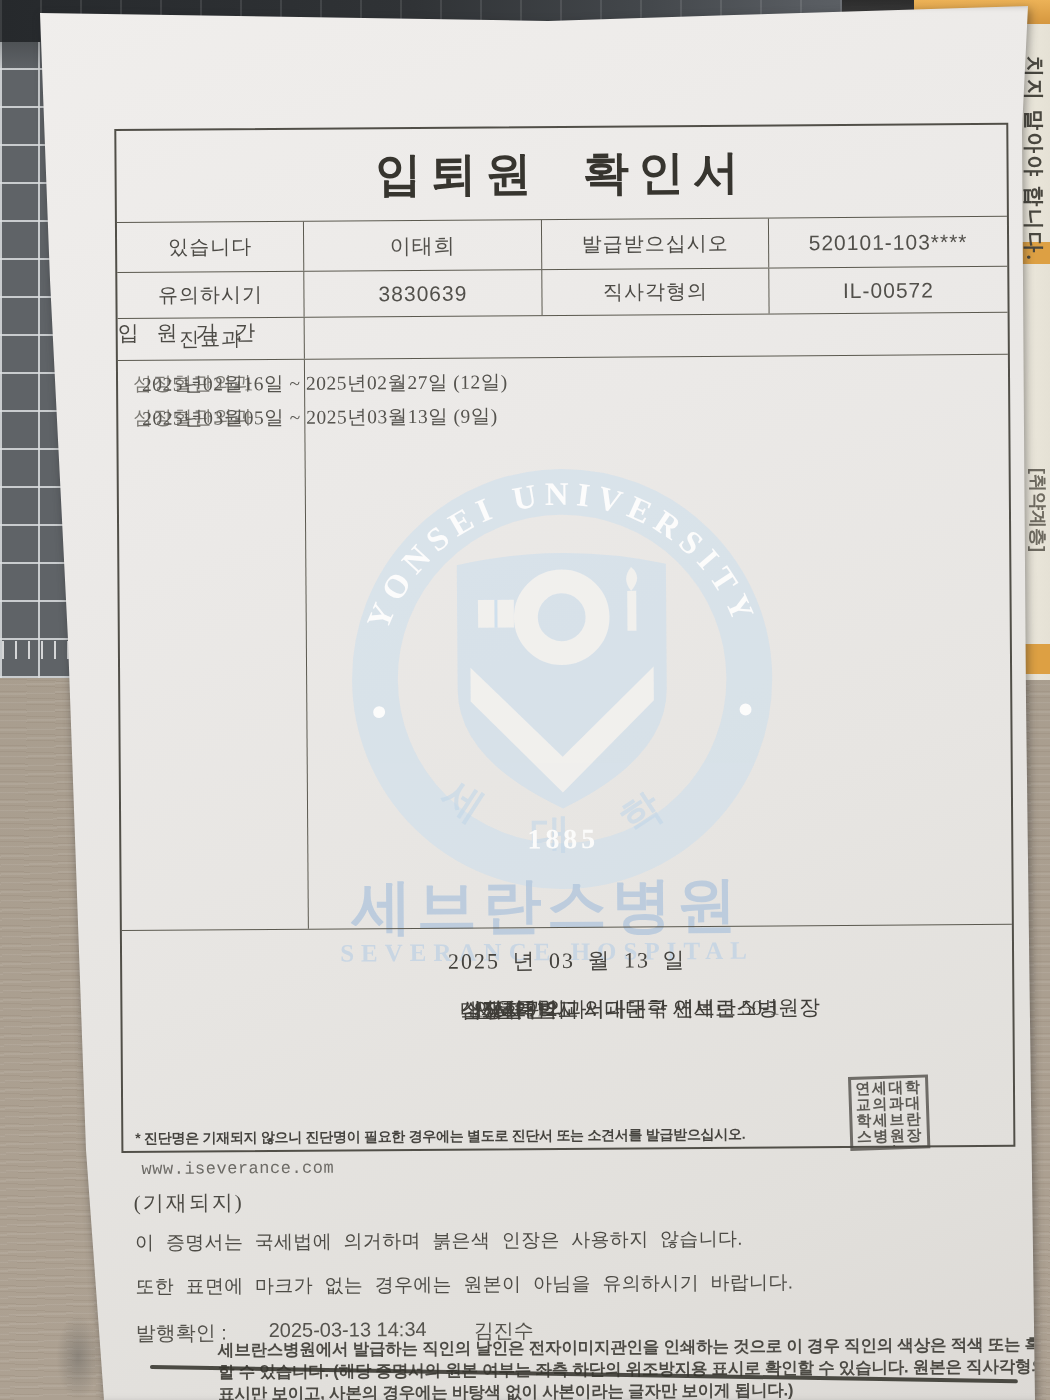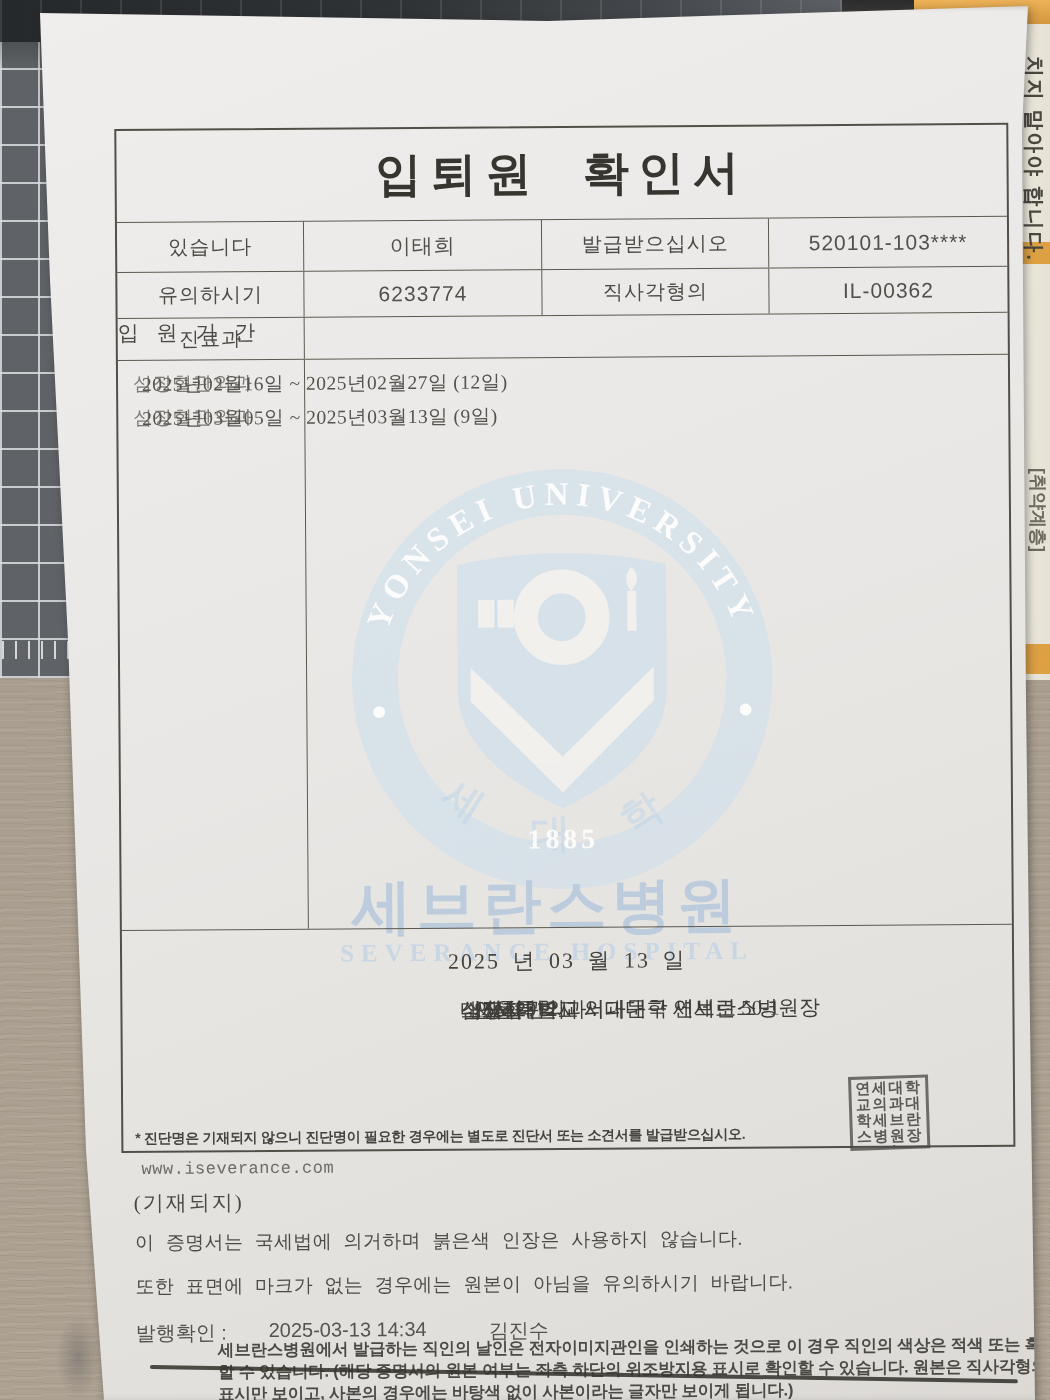--- a/index.html
+++ b/index.html
@@ -83,21 +83,21 @@
   .seal{left:846px;top:1078px;width:80px;height:74px;border:3px solid rgba(72,70,64,.75);padding:1px 2px;
     font:700 15px/16px "Liberation Serif","DejaVu Serif",serif;color:rgba(72,70,64,.88);
     word-break:break-all;letter-spacing:1.5px;text-align:center;transform:rotate(-1.5deg);z-index:3;overflow:hidden;}
 
   
   .website{left:138px;top:1157px;font:400 17px "Liberation Mono","DejaVu Sans Mono",monospace;color:#6d6b66;letter-spacing:.5px;}
   .ref-head{left:130px;top:1186px;font:500 21px "Liberation Serif","DejaVu Serif",serif;color:#4b4943;letter-spacing:2px;}
   .note{left:131px;width:860px;font:500 19px "Liberation Sans","DejaVu Sans",sans-serif;color:#4d4b45;word-spacing:6px;letter-spacing:.3px;}
   .note-1{top:1227px;} .note-2{top:1271px;}
   .iss{top:1317px;font:500 20px "Liberation Sans","DejaVu Sans",sans-serif;color:#55534d;white-space:nowrap;}
-  .iss-label{left:131px;text-align:center;} .iss-dt{left:264px;} .iss-name{left:484px;}
+  .iss-label{left:131px;text-align:center;} .iss-dt{left:264px;} .iss-name{left:469px;}
   .fineprint{left:213px;top:1336px;width:812px;
     font:600 16.5px/22px "Liberation Sans","DejaVu Sans",sans-serif;color:#4c4a44;letter-spacing:-.2px;z-index:5;}
   .fp-line{position:relative;white-space:nowrap;}
 
   .dark-line{left:150px;top:1365px;width:868px;height:4px;background:rgba(54,52,45,.88);
     transform:rotate(0.95deg);transform-origin:0 0;border-radius:2px;z-index:40;}
   .bl-shadow{left:56px;top:1314px;width:44px;height:86px;z-index:35;
     background:radial-gradient(ellipse at center, rgba(105,103,99,.5) 0%, rgba(105,103,99,0) 70%);}
 </style>
 </head>
@@ -167,27 +167,27 @@
         <div class="cell c4">
                 <span class="val">520101-103****</span>
               </div>
       </div>
 
       <div class="t-row r2">
         <div class="cell c1 brd">
                 <span class="lab">유의하시기</span>
               </div>
         <div class="cell c2 brd">
-                <span class="val">6233774</span>
+                <span class="val">3830639</span>
               </div>
         <div class="cell c3 brd">
                 <span class="lab">직사각형의</span>
               </div>
         <div class="cell c4">
-                <span class="val">IL-00362</span>
+                <span class="val">IL-00572</span>
               </div>
       </div>
 
       <div class="t-row r3">
         <div class="cell c1 brd">
                 <span class="lab">진료과</span>
               </div>
         <div class="span-head">입 원 기 간</div>
       </div>
 

